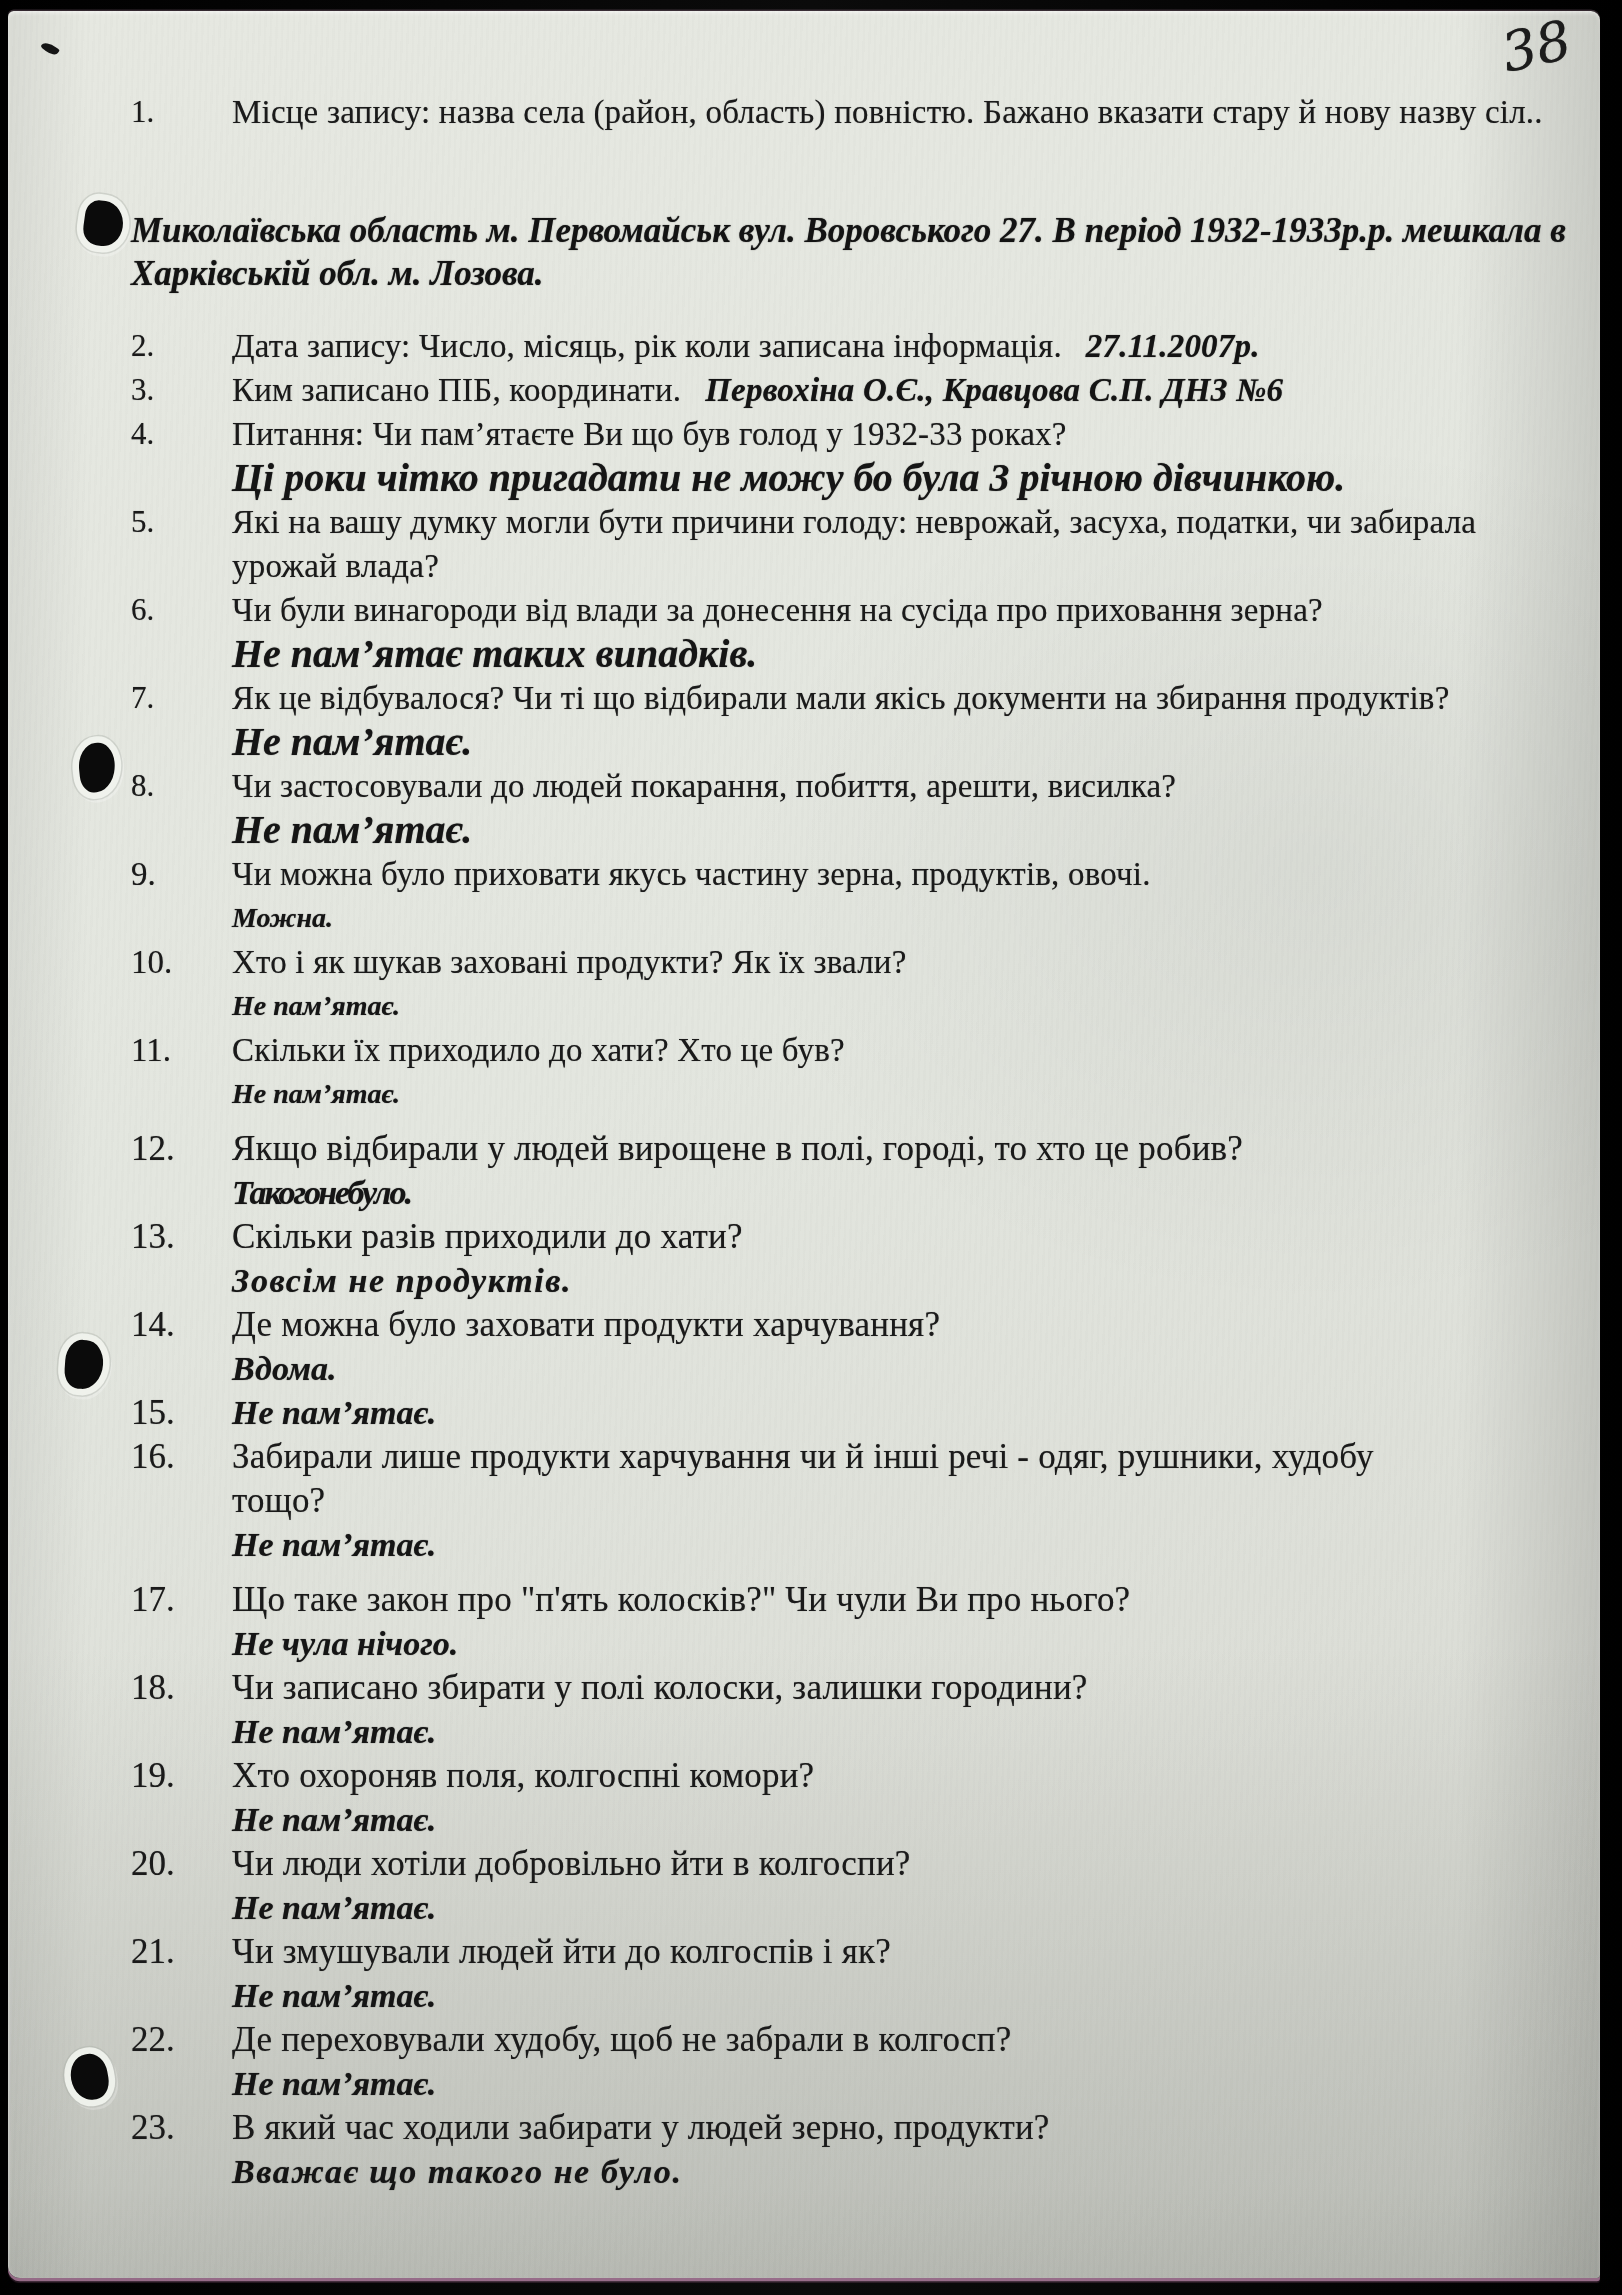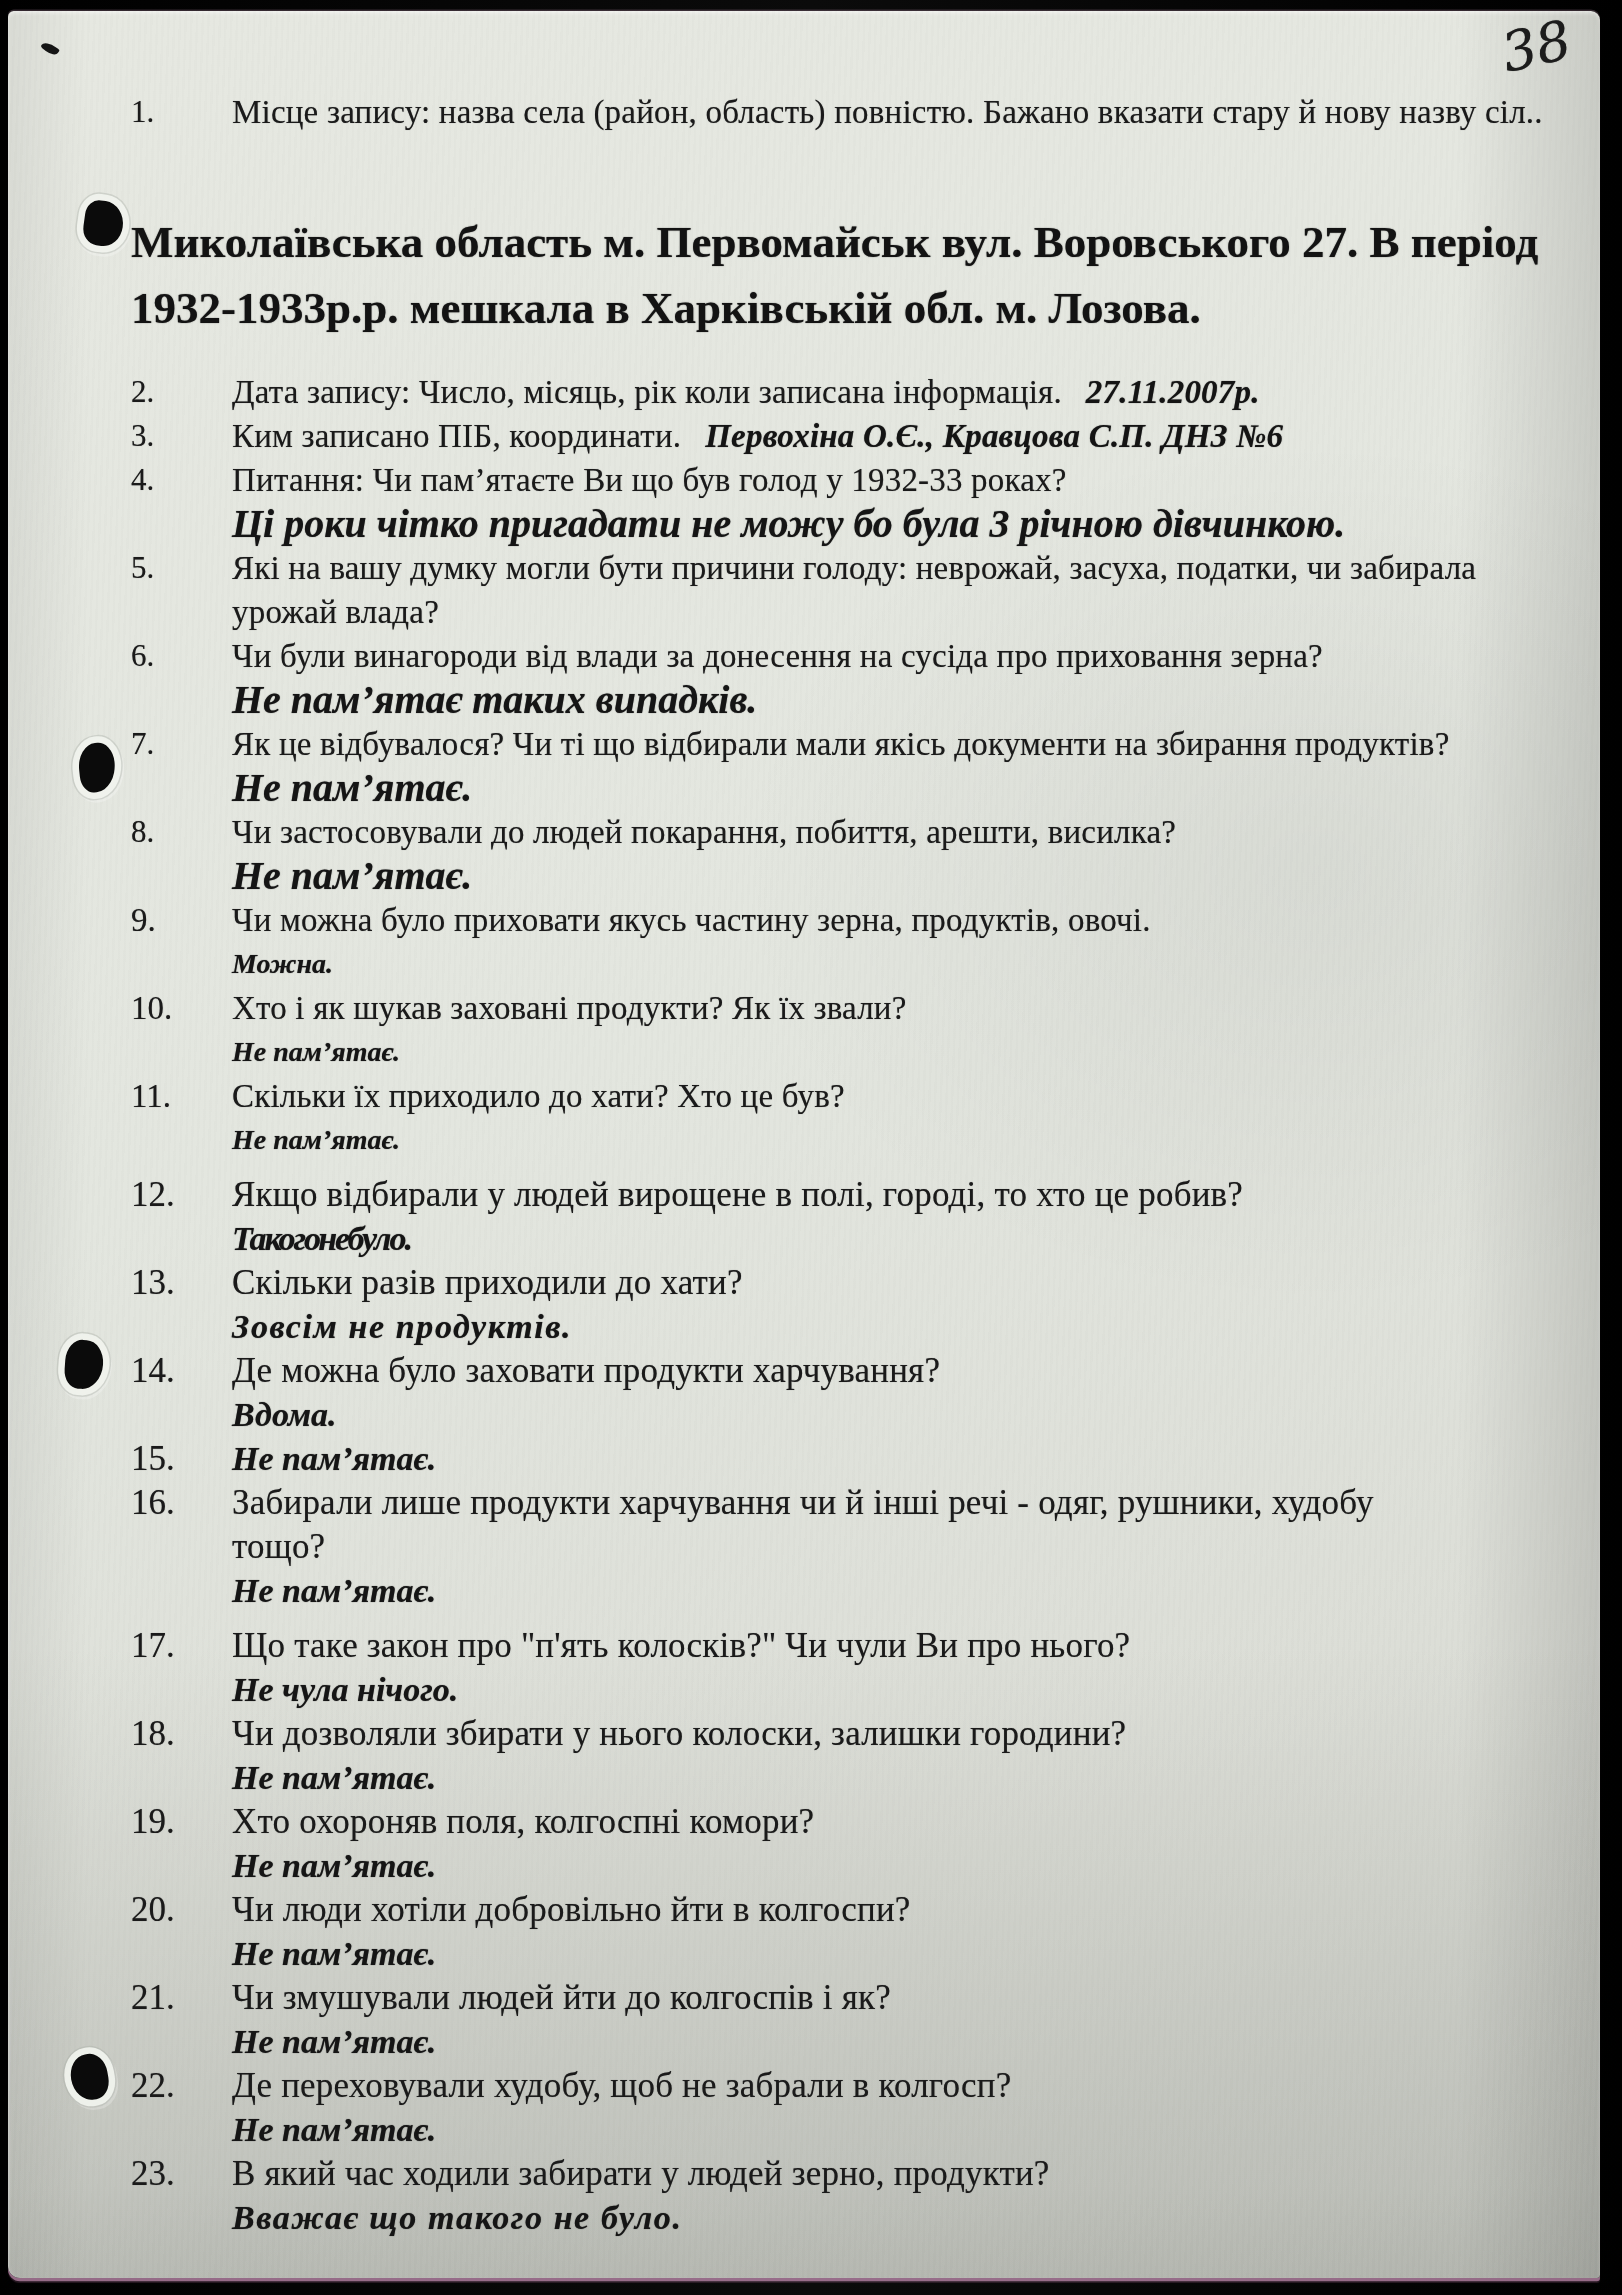--- a/index.html
+++ b/index.html
@@ -81,22 +81,23 @@
     font-weight: bold;
     font-style: italic;
     margin-left: 24px;
     color: #141414;
     text-shadow: 0 0 1.1px rgba(10,10,10,0.6);
   }
   .a.tight { letter-spacing: -2px; word-spacing: -7.3px; }
   .a.spaced { letter-spacing: 1.6px; }
   .intro {
     font-weight: bold;
-    font-size: 45px;
-    line-height: 66px;
+    font-style: italic;
+    font-size: 35px;
+    line-height: 43px;
     width: 1452px;
     margin: 75px 0 29px 0;
     color: #131313;
     text-shadow: 0 0 1.2px rgba(10,10,10,0.6);
   }
   .pagenum {
     position: absolute;
     left: 1502px;
     top: 14.6px;
     font-family: "DejaVu Serif", serif;
@@ -272,21 +273,21 @@
     <span class="num">17.</span>
     <div class="qa">
       <div class="q"><span class="qt">Що таке закон про "п'ять колосків?" Чи чули Ви про нього?</span></div>
       <div class="a">Не чула нічого.</div>
     </div>
   </div>
 
   <div class="item lg">
     <span class="num">18.</span>
     <div class="qa">
-      <div class="q"><span class="qt">Чи дозволяли збирати у нього колоски, залишки городини?</span></div>
+      <div class="q"><span class="qt">Чи записано збирати у полі колоски, залишки городини?</span></div>
       <div class="a">Не пам’ятає.</div>
     </div>
   </div>
 
   <div class="item lg">
     <span class="num">19.</span>
     <div class="qa">
       <div class="q"><span class="qt">Хто охороняв поля, колгоспні комори?</span></div>
       <div class="a">Не пам’ятає.</div>
     </div>

